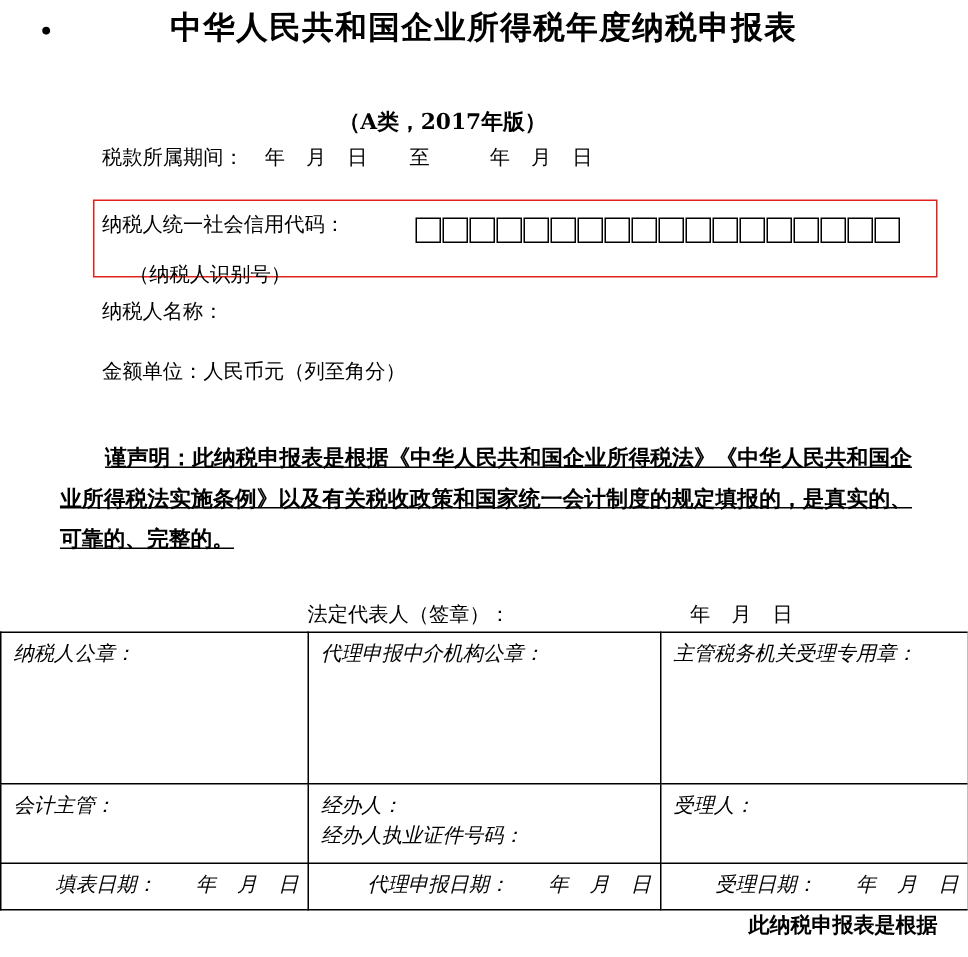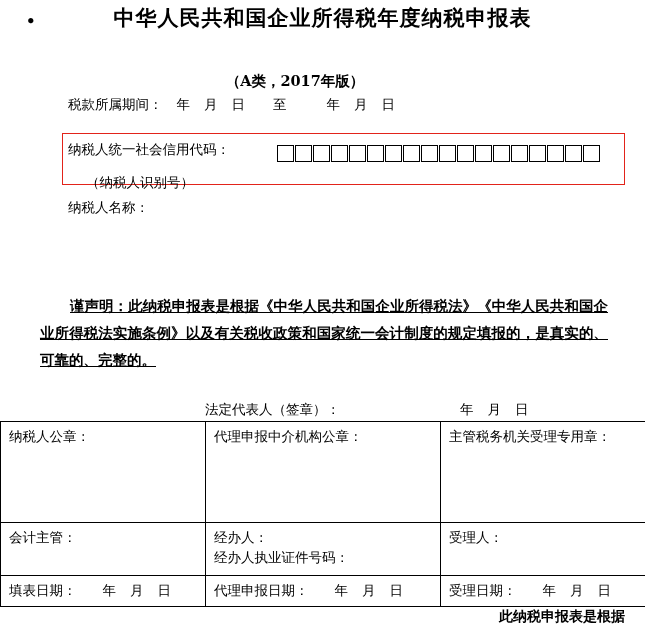--- a/index.html
+++ b/index.html
@@ -144,24 +144,25 @@
     border-collapse: collapse;
     font-size: 13.5px;
     table-layout: fixed;
   }
   .tbl td {
     border: 1px solid #000000;
     vertical-align: top;
     padding: 4px 6px 4px 8px;
     font-size: 13.5px;
     line-height: 20px;
+    font-style: italic;
   }
   .tbl .r1 td { height: 92px; }
   .tbl .r2 td { height: 44px; }
-  .tbl .r3 td { height: 22px; }
+  .tbl .r3 td { height: 22px; text-align: right; }
   .col-a { width: 205px; }
   .col-b { width: 235px; }
   .col-c { width: 205px; }
   .cellline { white-space: nowrap; }
   .gap-sm { display:inline-block; width: 14px; }
   .gap-md { display:inline-block; width: 26px; }
   .gap-lg { display:inline-block; width: 34px; }
   .footer-note {
     position: absolute;
     right: 20px;
@@ -207,20 +208,21 @@
     <span class="cell"></span>
     <span class="cell"></span>
     <span class="cell"></span>
     <span class="cell"></span>
     <span class="cell"></span>
     <span class="cell"></span>
   </div>
 
   <div class="field-row name-row">纳税人名称：</div>
 
+  <div class="field-row unit-row">金额单位：人民币元（列至角分）</div>
 
   <div class="declaration">谨声明：此纳税申报表是根据《中华人民共和国企业所得税法》《中华人民共和国企业所得税法实施条例》以及有关税收政策和国家统一会计制度的规定填报的，是真实的、可靠的、完整的。</div>
 
   <div class="legal-rep-row">
     <span>法定代表人（签章）：</span><span class="date-part">年</span><span class="gap-sm"></span><span>月</span><span class="gap-sm"></span><span>日</span>
   </div>
 
   <table class="tbl">
     <colgroup>
       <col class="col-a">

